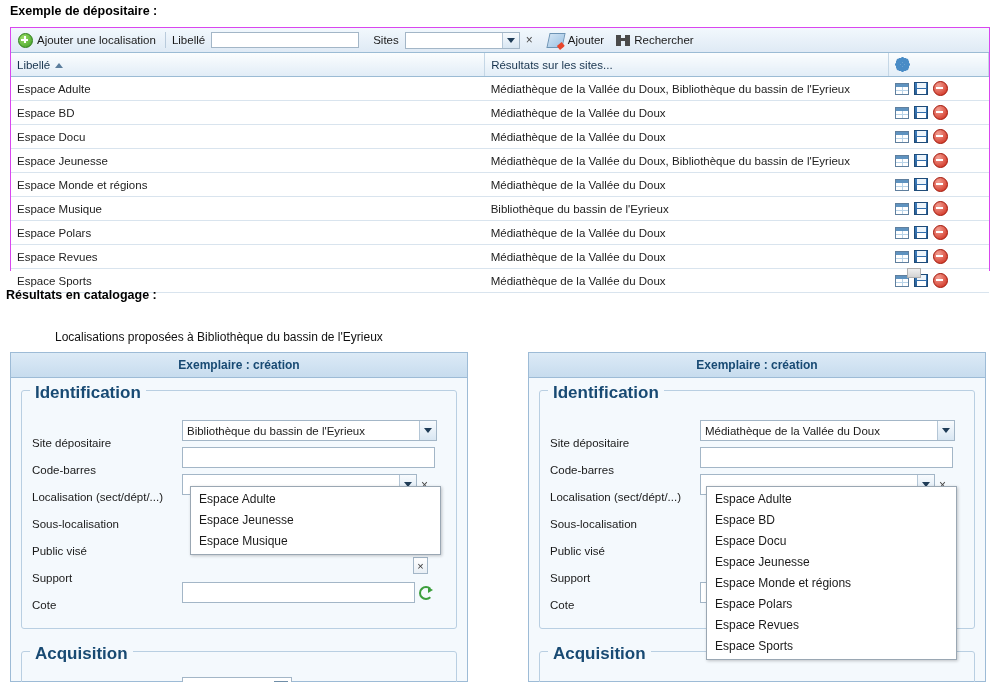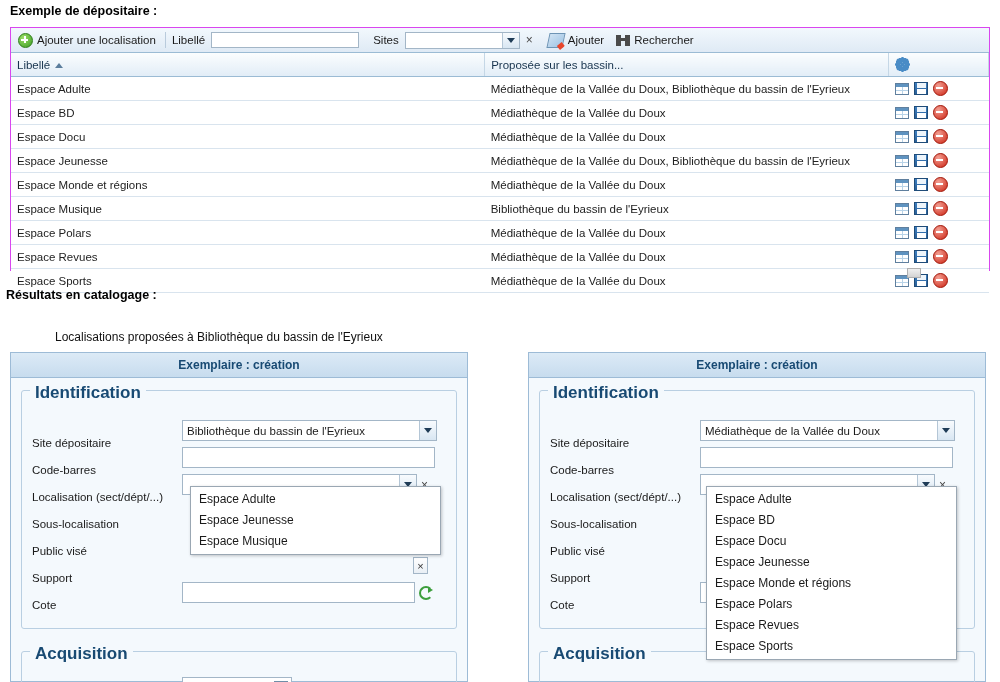--- a/index.html
+++ b/index.html
@@ -393,21 +393,21 @@
         <span>Rechercher</span>
       </div>
     </div>
 
     <table class="grid">
       <thead>
         <tr>
           <th style="width:475px;">
             <span>Libellé</span><span class="sort-arrow"></span>
           </th>
-          <th style="width:405px;">Proposée sur les bassin...</th>
+          <th style="width:405px;">Résultats sur les sites...</th>
           <th style="width:100px;">
             <span class="ico ico-gear"></span>
           </th>
         </tr>
       </thead>
       <tbody>
           <tr>
             <td>Espace Adulte</td>
             <td>Médiathèque de la Vallée du Doux, Bibliothèque du bassin de l'Eyrieux</td>
             <td>

